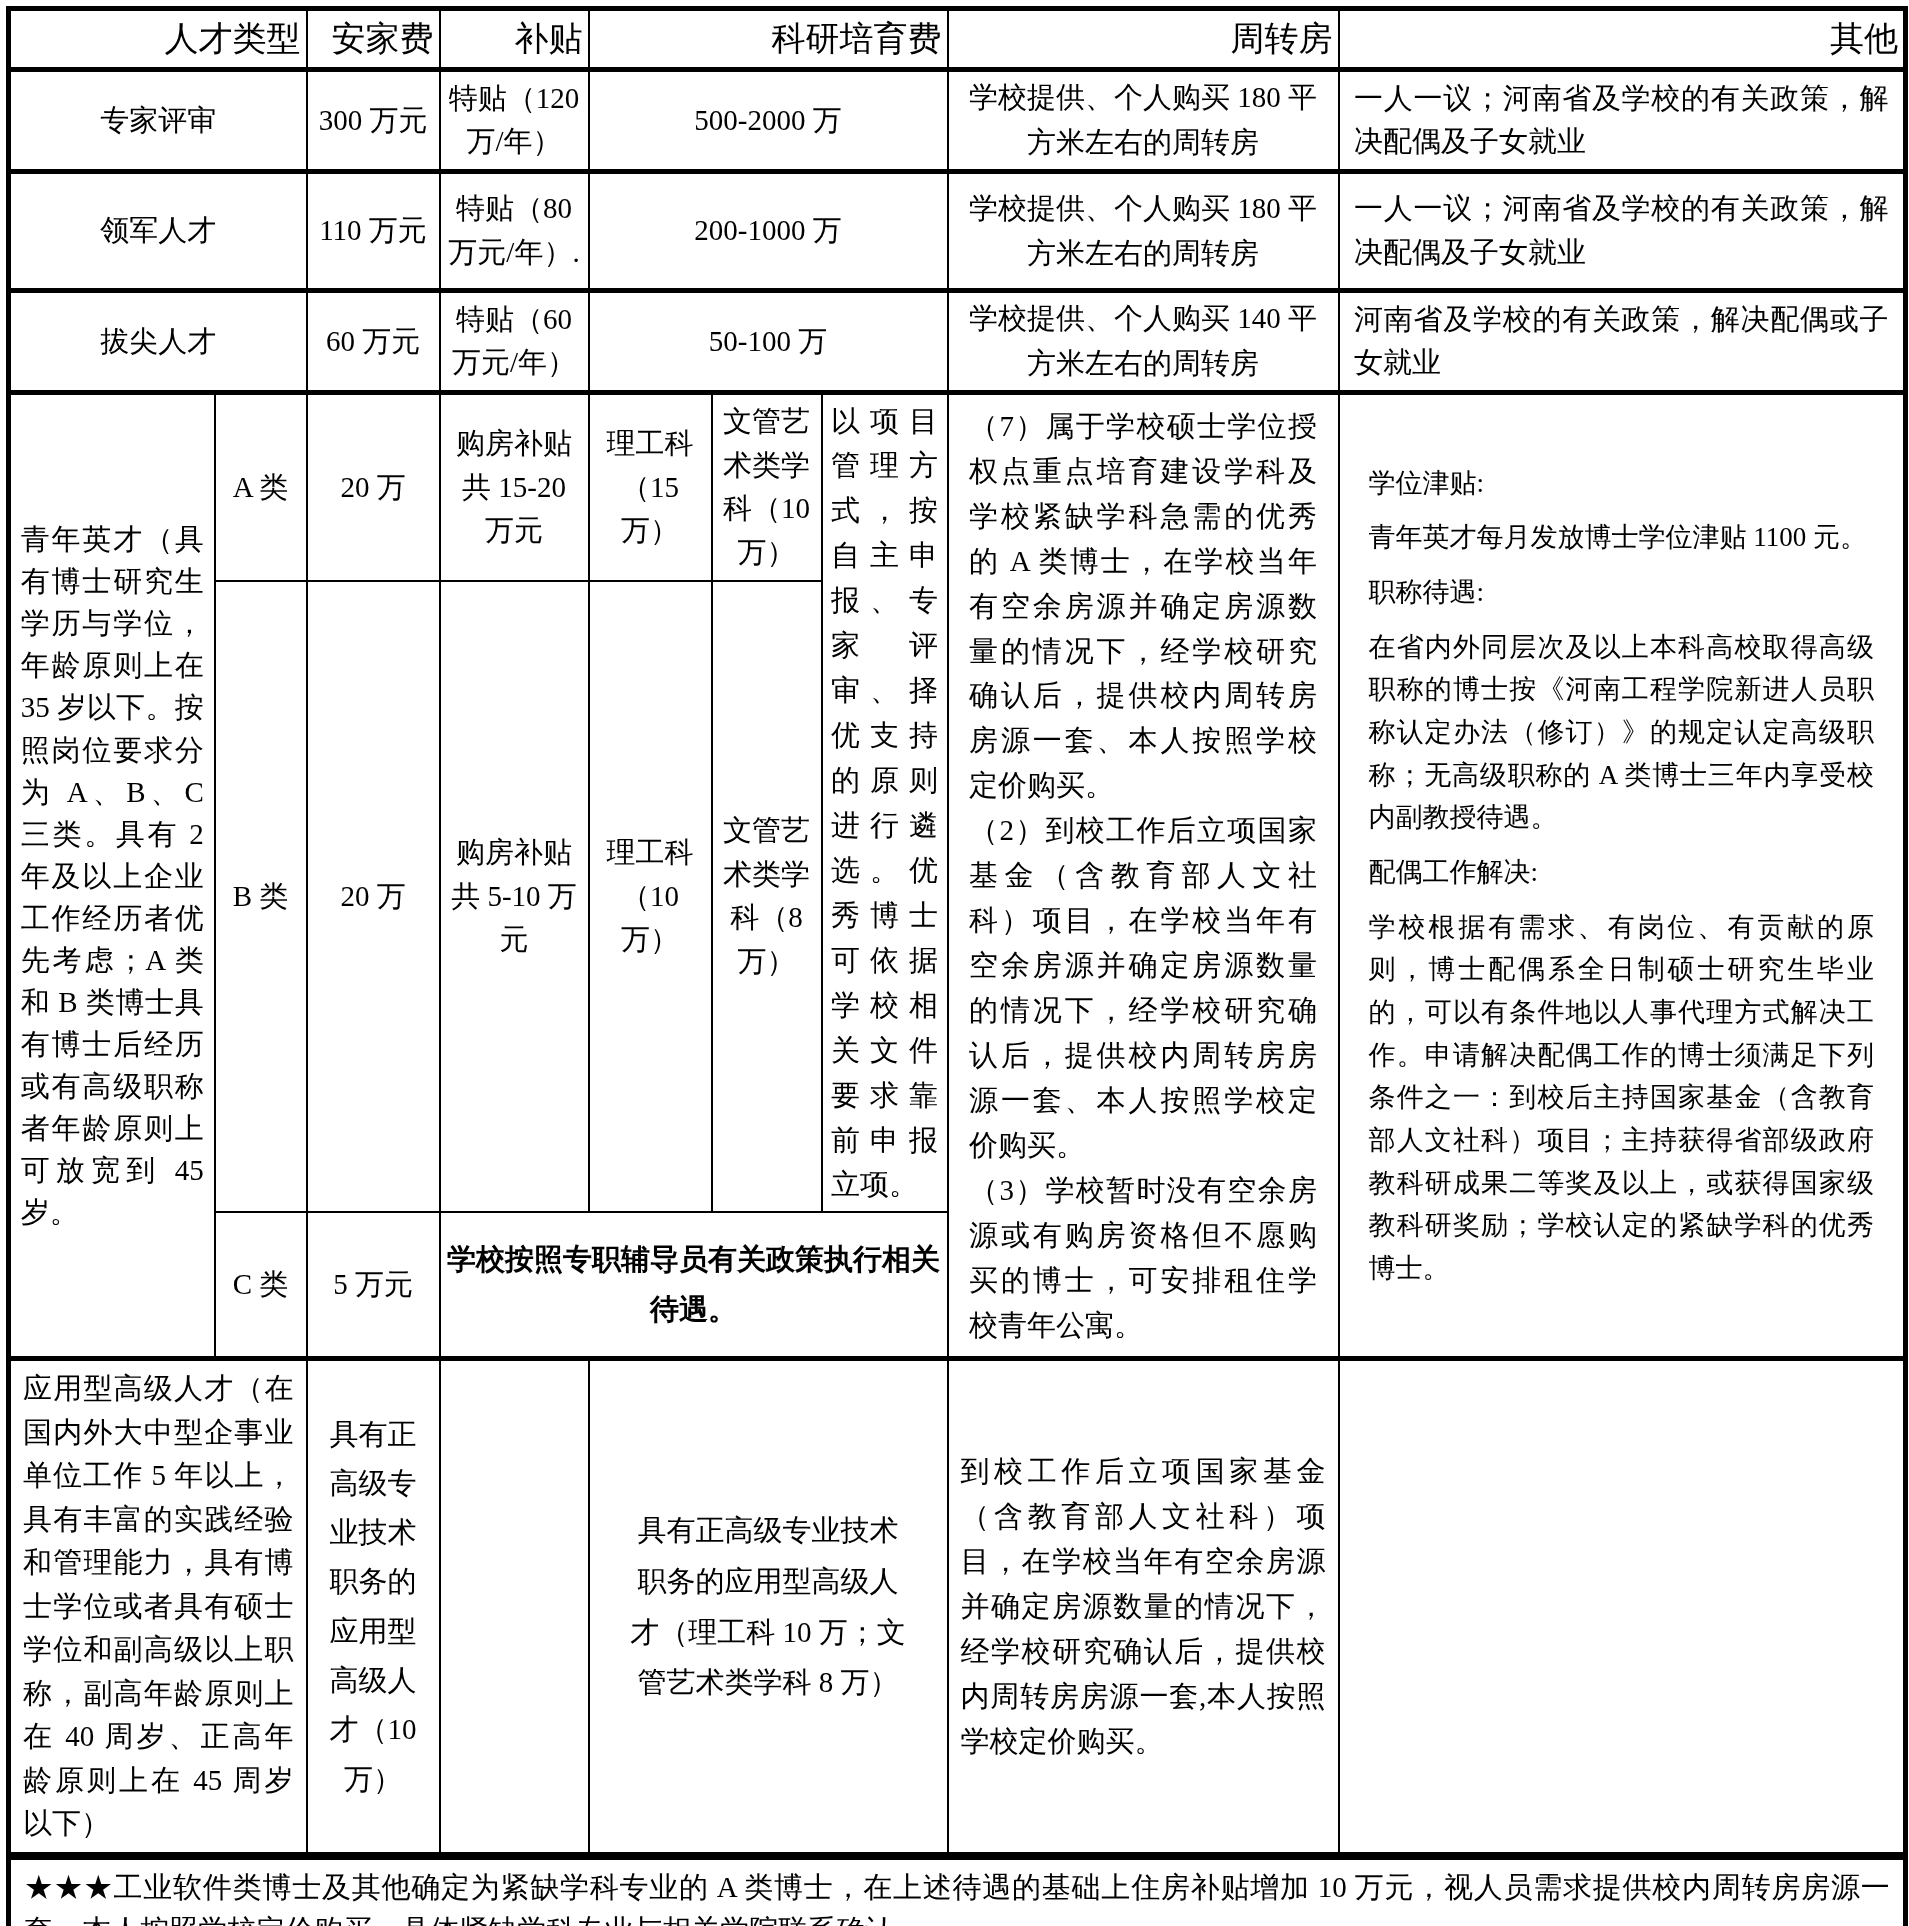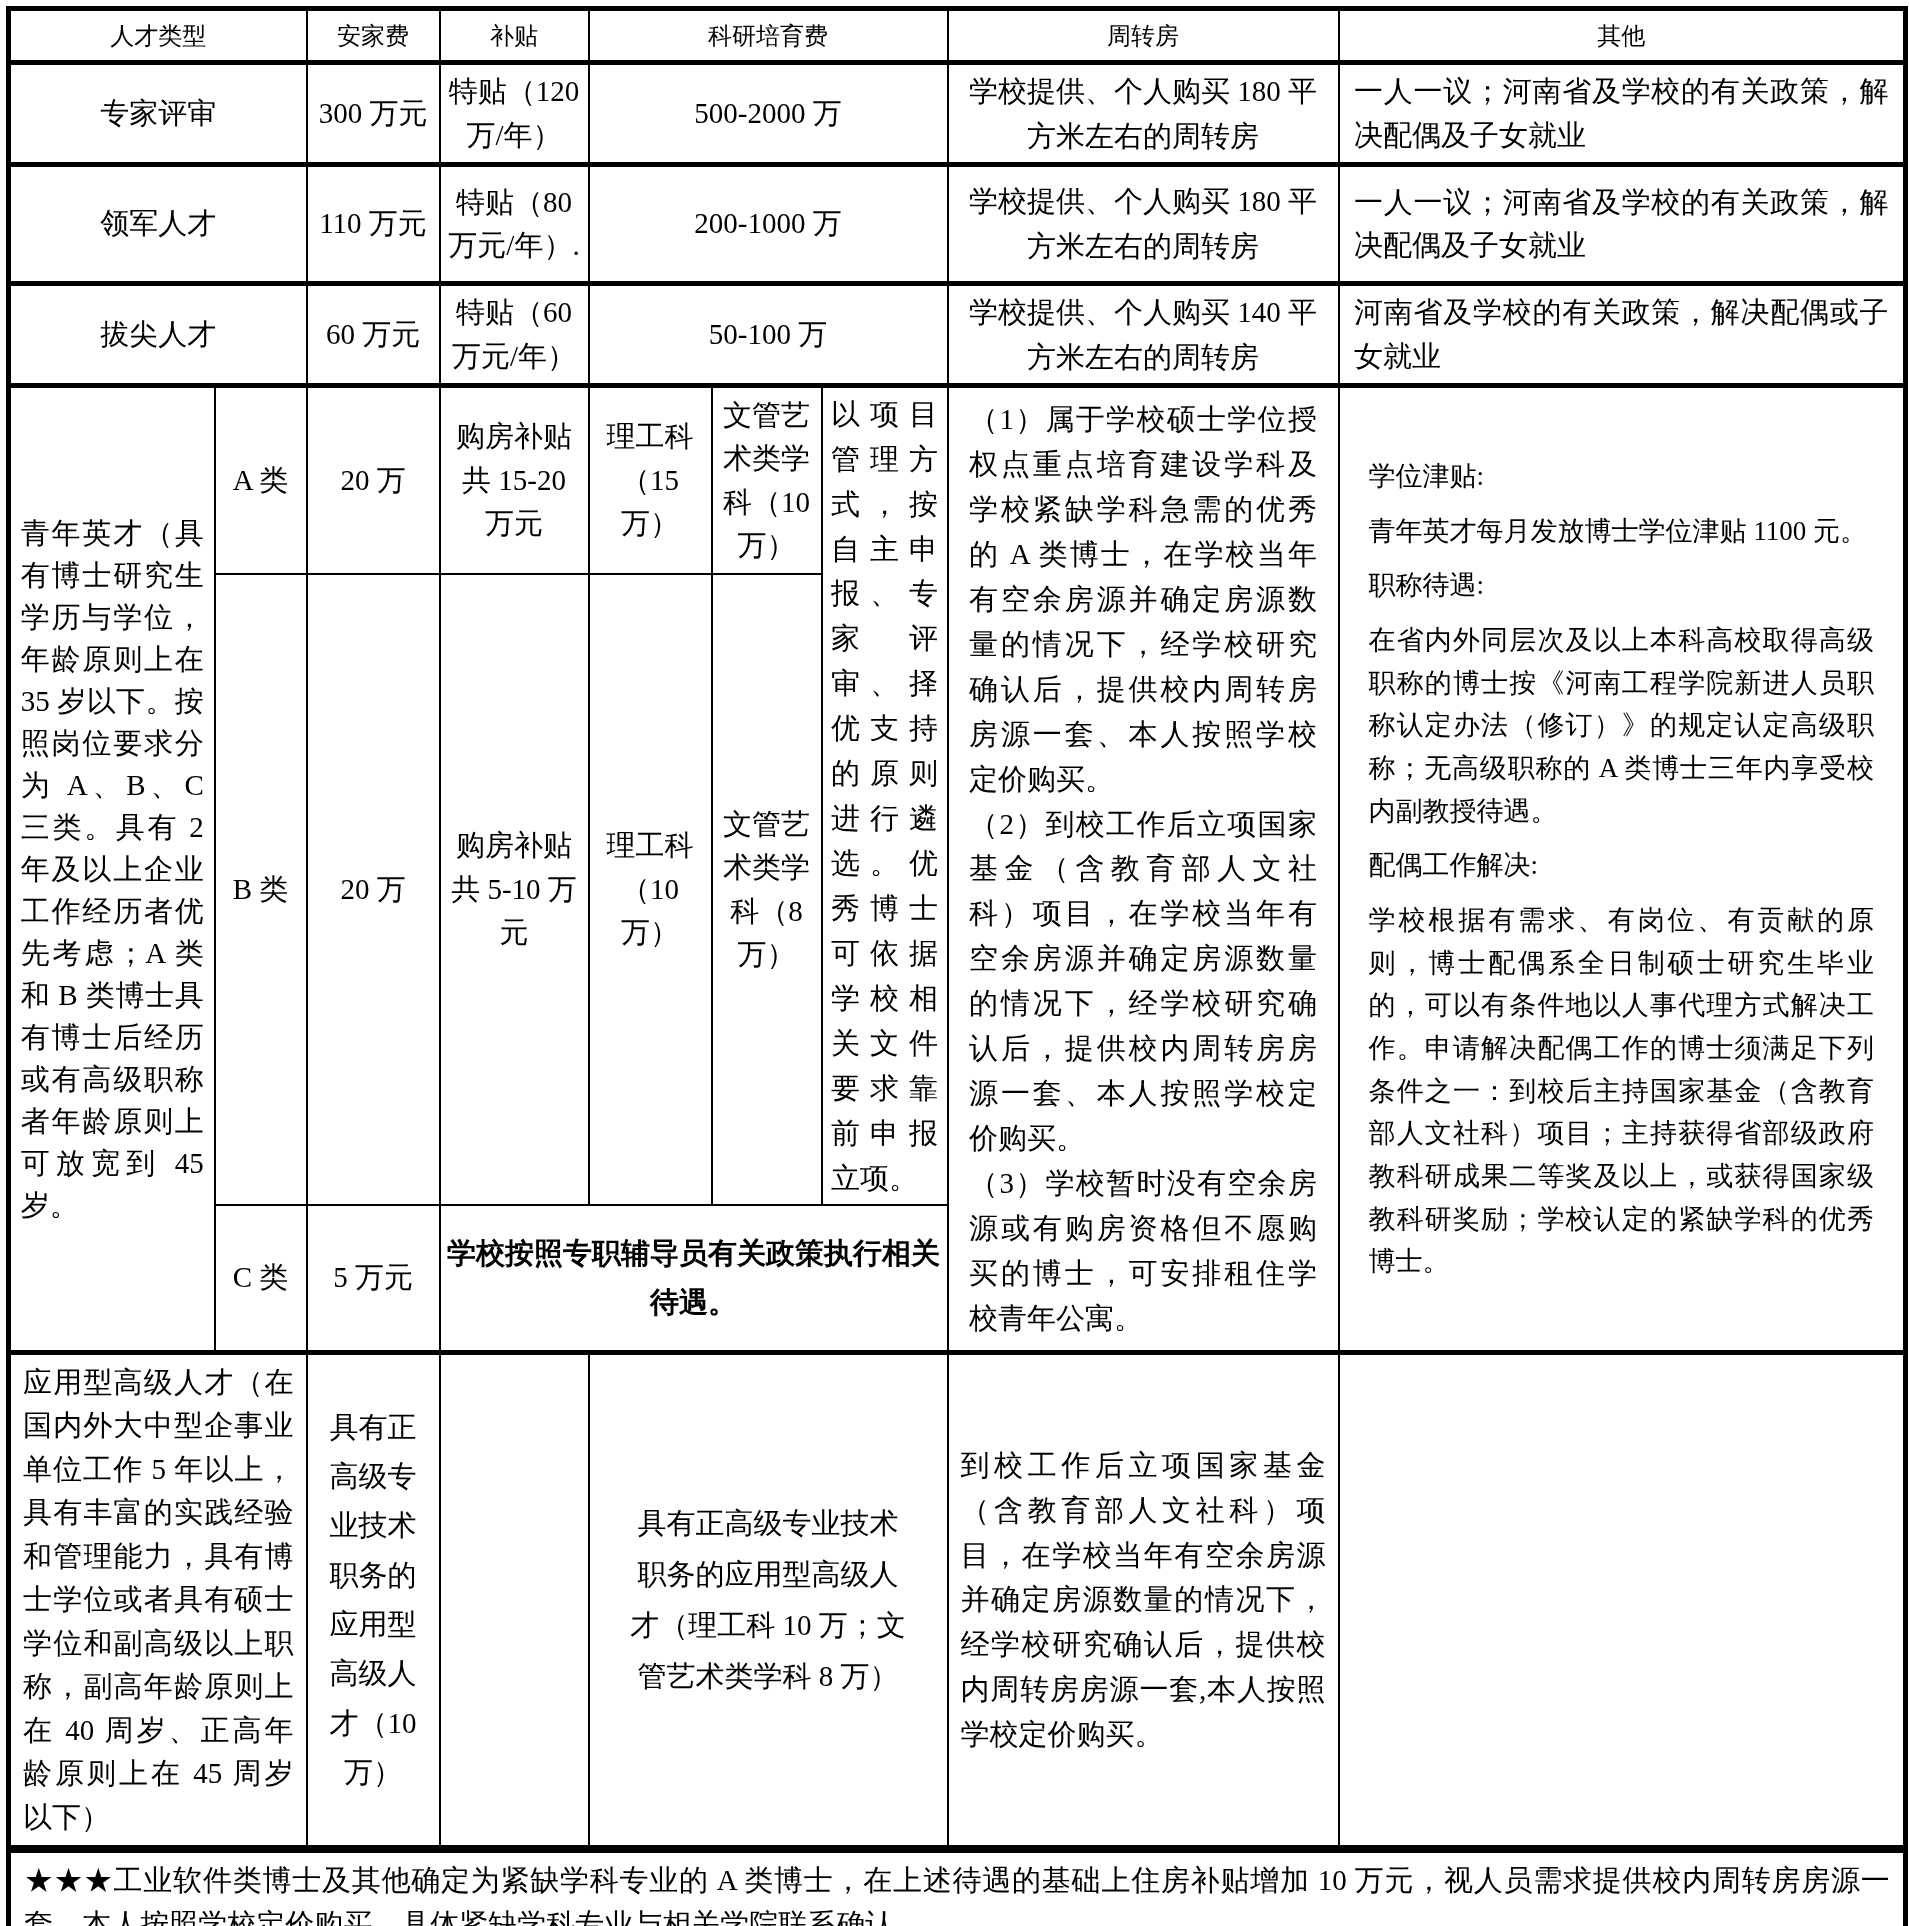--- a/index.html
+++ b/index.html
@@ -30,21 +30,21 @@
     padding: 2.4px 4.9px;
     word-break: break-all;
   }
   
   tr.major td { border-top-width: 5.5px; }
   tr.minor td { border-top-width: 1.8px; }
   tr.xthick td { border-top-width: 8px; }
 
   .c { text-align: center; }
   .j { text-align: justify; }
-  .hdr { font-size: 24px; }
+  .hdr { font-size: 34px; text-align: right; }
   .val { padding: 2.4px 3.6px; }
   .txt { padding: 4.9px 14.6px; }
   .desc-young { line-height: 1.45; padding: 4.9px 9.7px; }
   .desc-applied { line-height: 1.5; padding: 6px 12px; }
   .housing-young { line-height: 1.55; padding: 6px 20.6px; }
   .housing-young p { margin: 0; }
   .other-young { font-size: 27px; line-height: 1.58; padding: 6px 17px; }
   .other-young div { margin: 12px; }
   .project-note { line-height: 1.55; padding: 3.6px 8.5px; }
   .cnote { line-height: 1.7; font-weight: bold; }
@@ -108,21 +108,21 @@
 
     <tr style="height:101px" class="major">
       <td rowspan="3" class="j desc-young">青年英才（具有博士研究生学历与学位，年龄原则上在 35 岁以下。按照岗位要求分为 A、B、C 三类。具有 2 年及以上企业工作经历者优先考虑；A 类和 B 类博士具有博士后经历或有高级职称者年龄原则上可放宽到 45 岁。</td>
       <td class="c">A 类</td>
       <td class="c val">20 万</td>
       <td class="c val">购房补贴共 15-20 万元</td>
       <td class="c val">理工科（15 万）</td>
       <td class="c val">文管艺术类学科（10 万）</td>
       <td rowspan="2" class="j project-note">以项目管理方式，按自主申报、专家评审、择优支持的原则进行遴选。优秀博士可依据学校相关文件要求靠前申报立项。</td>
       <td rowspan="3" class="j housing-young">
-        <p>（1）属于学校硕士学位授权点重点培育建设学科及学校紧缺学科急需的优秀的 A 类博士，在学校当年有空余房源并确定房源数量的情况下，经学校研究确认后，提供校内周转房房源一套、本人按照学校定价购买。</p>
+        <p>（7）属于学校硕士学位授权点重点培育建设学科及学校紧缺学科急需的优秀的 A 类博士，在学校当年有空余房源并确定房源数量的情况下，经学校研究确认后，提供校内周转房房源一套、本人按照学校定价购买。</p>
         <p>（2）到校工作后立项国家基金（含教育部人文社科）项目，在学校当年有空余房源并确定房源数量的情况下，经学校研究确认后，提供校内周转房房源一套、本人按照学校定价购买。</p>
         <p>（3）学校暂时没有空余房源或有购房资格但不愿购买的博士，可安排租住学校青年公寓。</p>
       </td>
       <td rowspan="3" class="j other-young">
         <div>学位津贴:</div>
         <div>青年英才每月发放博士学位津贴 1100 元。</div>
         <div>职称待遇:</div>
         <div>在省内外同层次及以上本科高校取得高级职称的博士按《河南工程学院新进人员职称认定办法（修订）》的规定认定高级职称；无高级职称的 A 类博士三年内享受校内副教授待遇。</div>
         <div>配偶工作解决:</div>
         <div>学校根据有需求、有岗位、有贡献的原则，博士配偶系全日制硕士研究生毕业的，可以有条件地以人事代理方式解决工作。申请解决配偶工作的博士须满足下列条件之一：到校后主持国家基金（含教育部人文社科）项目；主持获得省部级政府教科研成果二等奖及以上，或获得国家级教科研奖励；学校认定的紧缺学科的优秀博士。</div>

